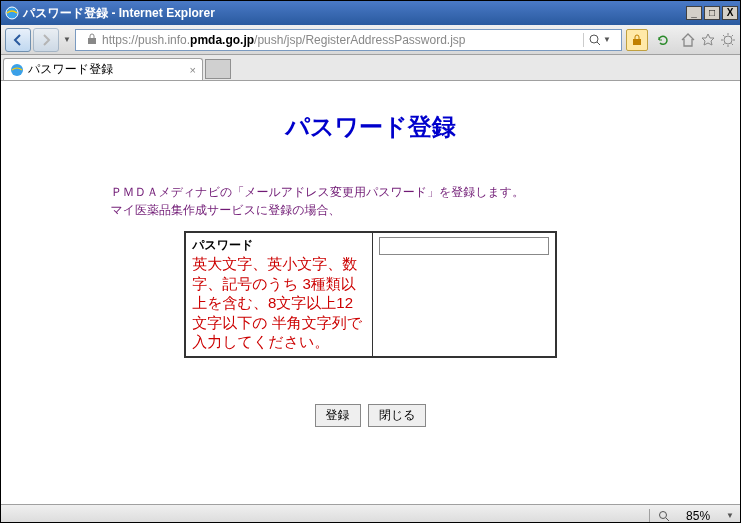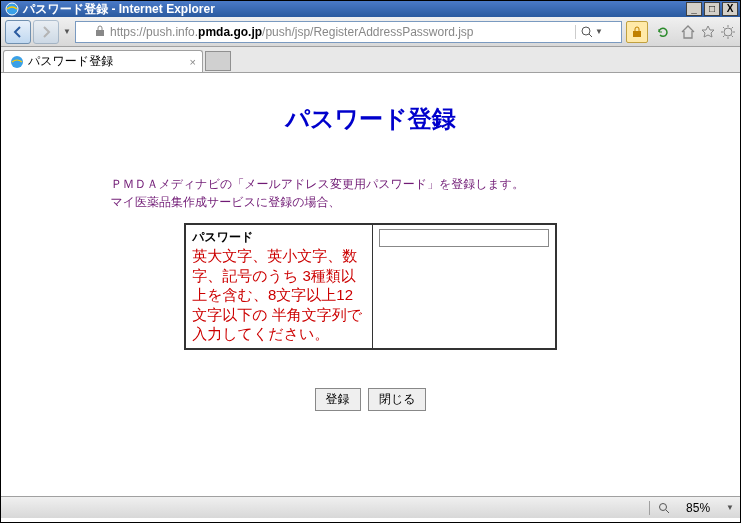--- a/index.html
+++ b/index.html
@@ -6,21 +6,21 @@
 body {
   font-family: "MS PGothic", "Meiryo", sans-serif;
   font-size: 12px;
   background: #fff;
   width: 741px;
   height: 523px;
   overflow: hidden;
   border: 1px solid #000;
 }
 .titlebar {
-  height: 16px;
+  height: 24px;
   background: linear-gradient(to bottom, #4a7ac7, #2a5a9f);
   color: #fff;
   display: flex;
   align-items: center;
   padding: 0 2px 0 4px;
   font-size: 12px;
   font-weight: bold;
 }
 .titlebar .ie-icon {
   width: 14px; height: 14px;
@@ -67,21 +67,21 @@
   display:flex;align-items:center;justify-content:center;
   font-size:8px;color:#555;
 }
 .addr-wrap {
   flex: 1;
   display: flex;
   height: 22px;
   border: 1px solid #7a9ac0;
   background: #fff;
   align-items: center;
-  padding: 0 18px;
+  padding: 0 10px;
 }
 .lock-icon {
   width: 14px; height: 14px;
   margin-right: 2px;
   color: #888;
 }
 .addr-text {
   flex: 1;
   font-size: 12px;
   font-family: Arial, sans-serif;
@@ -181,21 +181,21 @@
   font-size: 12px;
   border:1px solid #888;
   padding:1px 2px;
 }
 .btn-row { text-align: center; }
 .btn-row input[type=button] {
   font-size: 12px;
   padding: 2px 10px;
   background:#efefef;
   border:1px solid #888;
-  margin: 8px 2px;
+  margin: 16px 2px;
   font-family: inherit;
 }
 .statusbar {
   height: 22px;
   background: linear-gradient(to bottom, #f0f0f0, #d8d8d8);
   border-top: 1px solid #a0a0a0;
   display:flex;
   align-items:center;
   justify-content:flex-end;
   padding: 0 6px;

